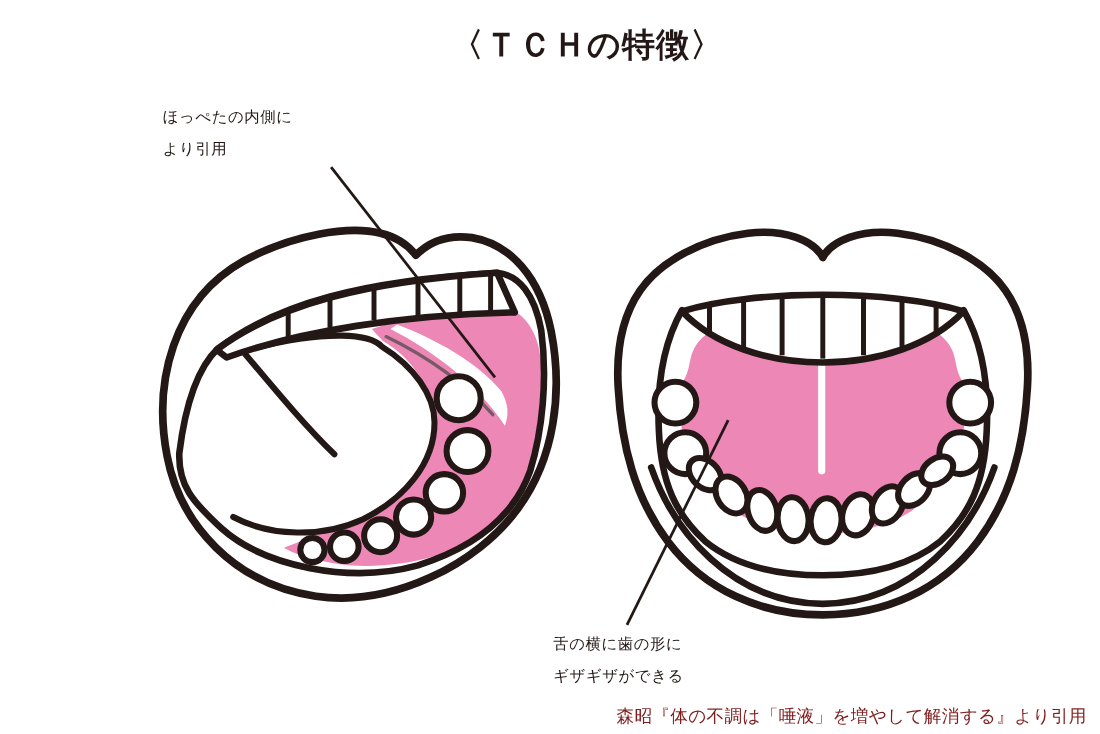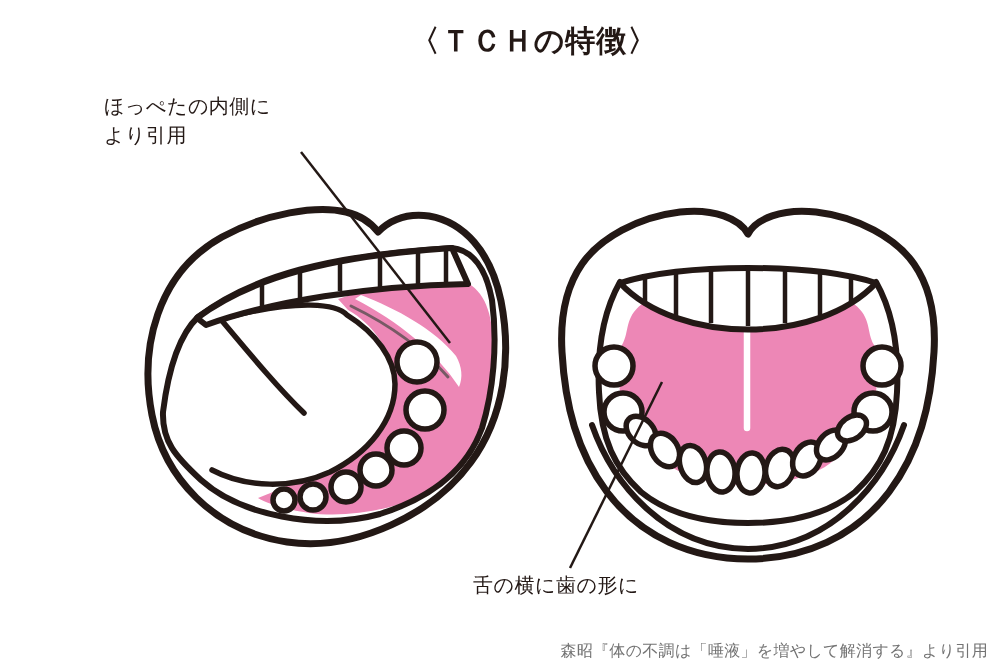--- a/index.html
+++ b/index.html
@@ -5,28 +5,28 @@
   html,body{margin:0;padding:0;background:#fff;}
   .canvas{
     position:relative;width:1000px;height:667px;background:var(--bg,#fff);
     overflow:hidden;font-family:"Liberation Sans",sans-serif;color:var(--outline,#231815);
   }
   .title{
     position:absolute;top:21px;left:534px;transform:translateX(-50%);
     font-size:30px;font-weight:600;letter-spacing:1px;white-space:nowrap;
   }
   .annotation{
-    position:absolute;font-size:20px;line-height:29px;font-weight:500;
-    letter-spacing:0.5px;white-space:nowrap;
+    position:absolute;font-size:14px;line-height:29px;font-weight:500;
+    letter-spacing:0.5px;white-space:nowrap;margin-left:44px;
   }
   .annotation span{display:block;}
   .annotation-cheek{left:104px;top:92px;}
-  .annotation-tongue{left:473px;top:571px;}
+  .annotation-tongue{left:459px;top:571px;}
   .citation{
-    position:absolute;top:641px;right:12px;font-size:16px;color:#737373;
+    position:absolute;top:641px;right:12px;font-size:16px;color:#7f1d1d;
     letter-spacing:0.3px;white-space:nowrap;
   }
   svg.art{position:absolute;left:0;top:0;}
   .ol{stroke:var(--outline,#231815);fill:none;}
   .wfill{fill:#fff;}
   .pinkfill{fill:var(--pink,#ED87B6);stroke:none;}
   .w7{stroke-width:7px;} .w6{stroke-width:6px;} .w55{stroke-width:5.5px;}
   .w45{stroke-width:4.5px;} .w25{stroke-width:2.5px;}
   .rnd{stroke-linecap:round;stroke-linejoin:round;}
   .streakline{stroke:var(--streak,#775A65);fill:none;stroke-width:3px;stroke-linecap:round;}
@@ -140,17 +140,18 @@
 
   <div class="title">〈ＴＣＨの特徴〉</div>
 
   <div class="annotation annotation-cheek">
     <span>ほっぺたの内側に</span>
     <span>より引用</span>
   </div>
 
   <div class="annotation annotation-tongue">
     <span>舌の横に歯の形に</span>
+    <span>ギザギザができる</span>
   </div>
 
   <div class="citation">森昭『体の不調は「唾液」を増やして解消する』より引用</div>
 
 </div>
 
 </body></html>

